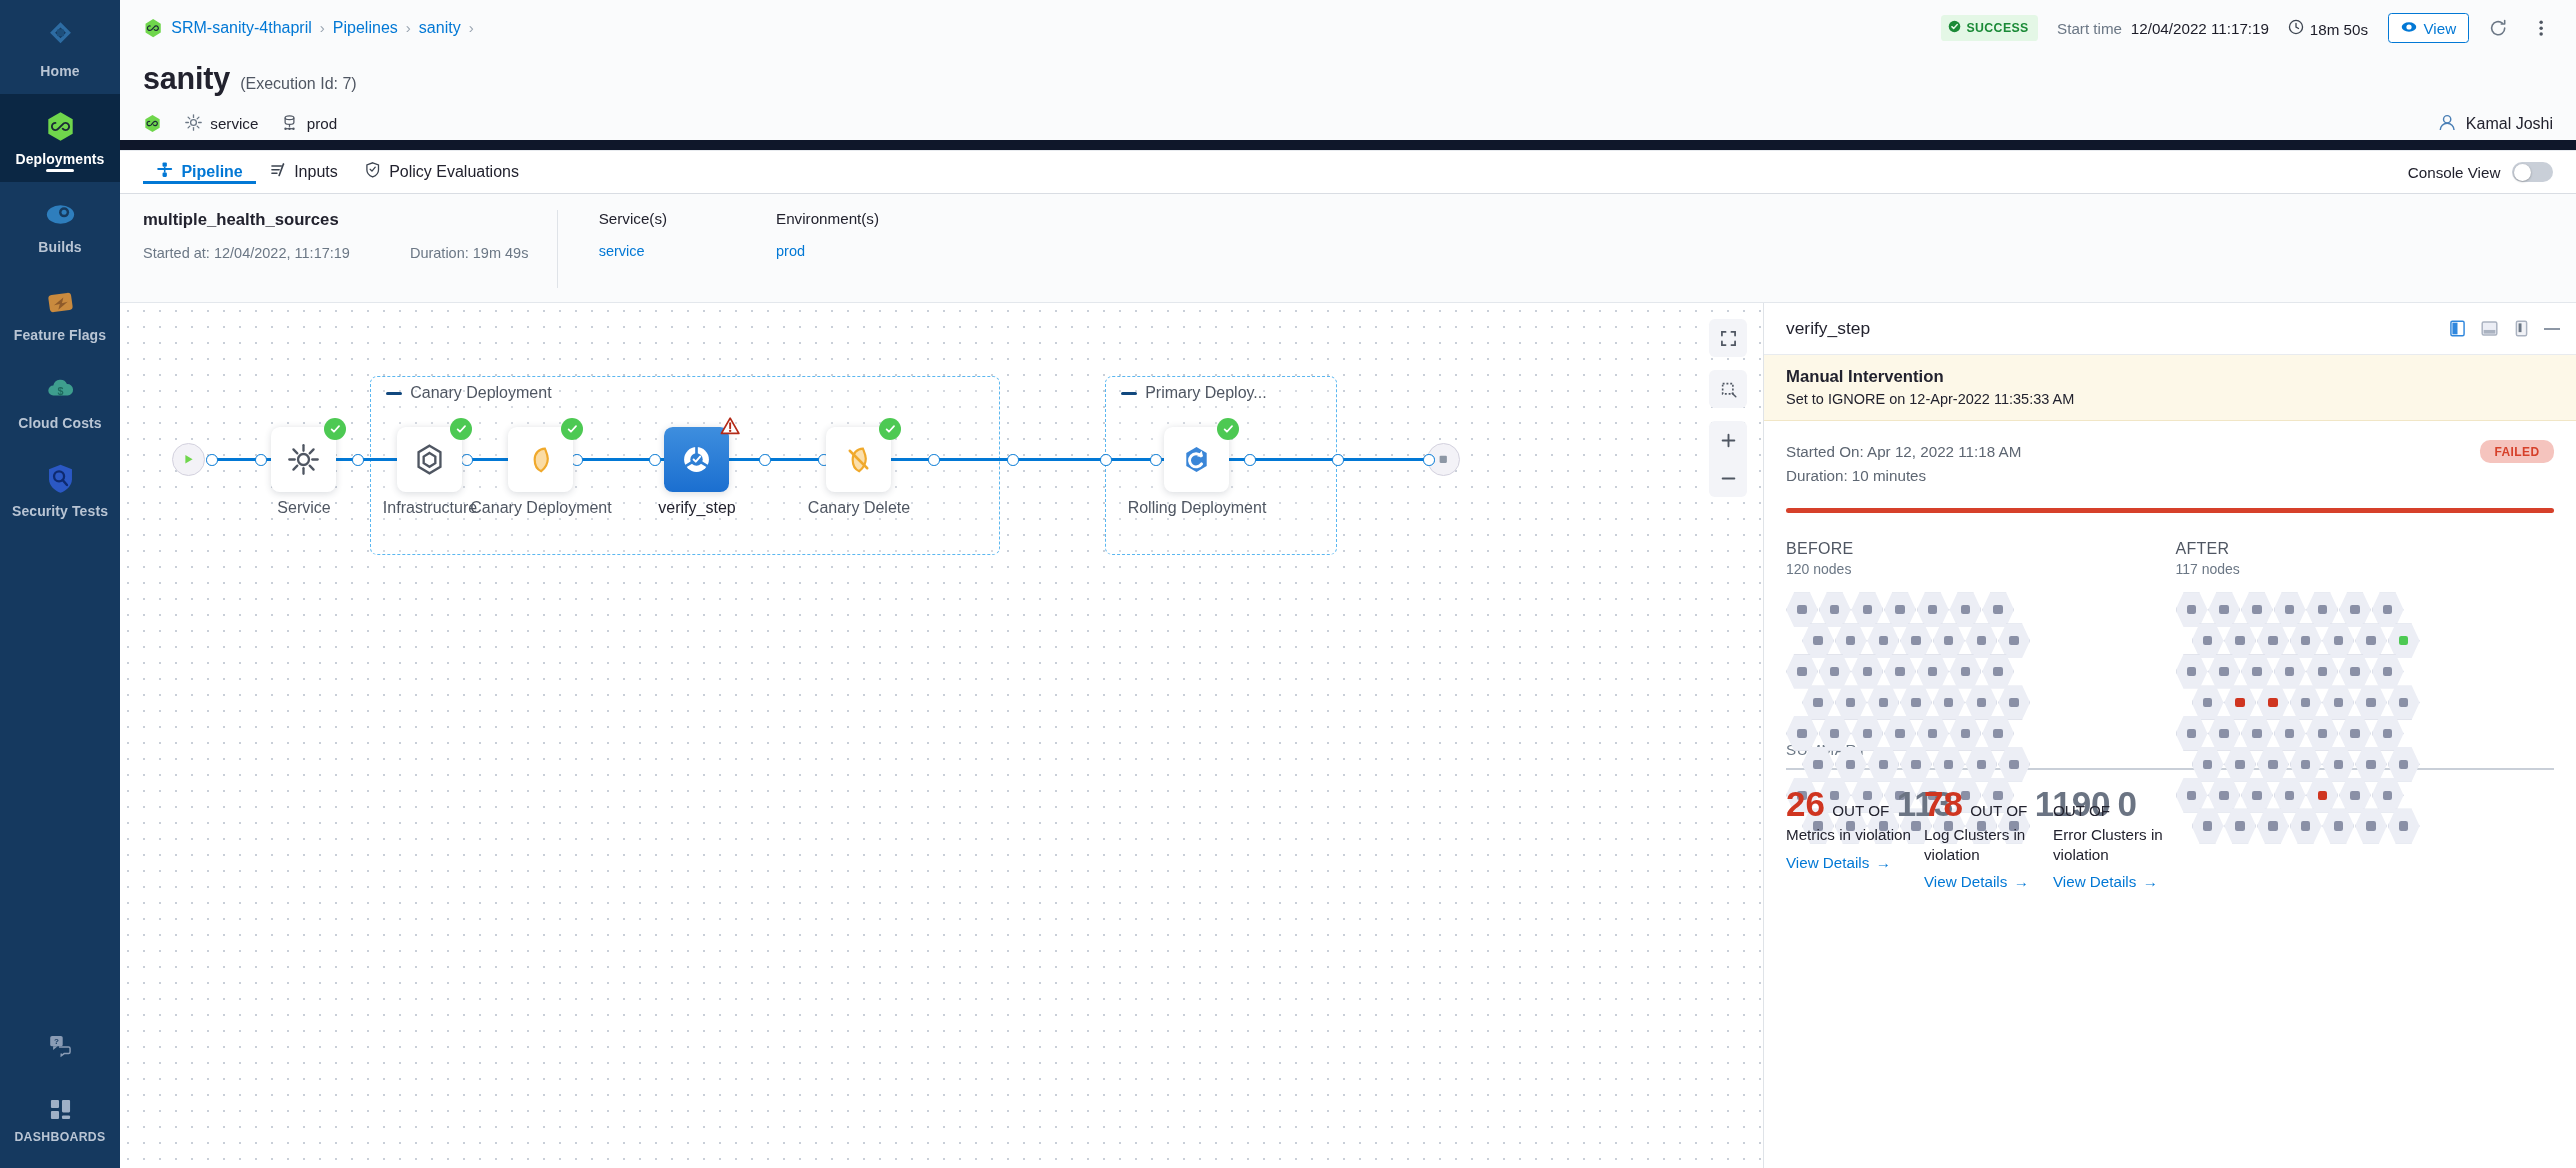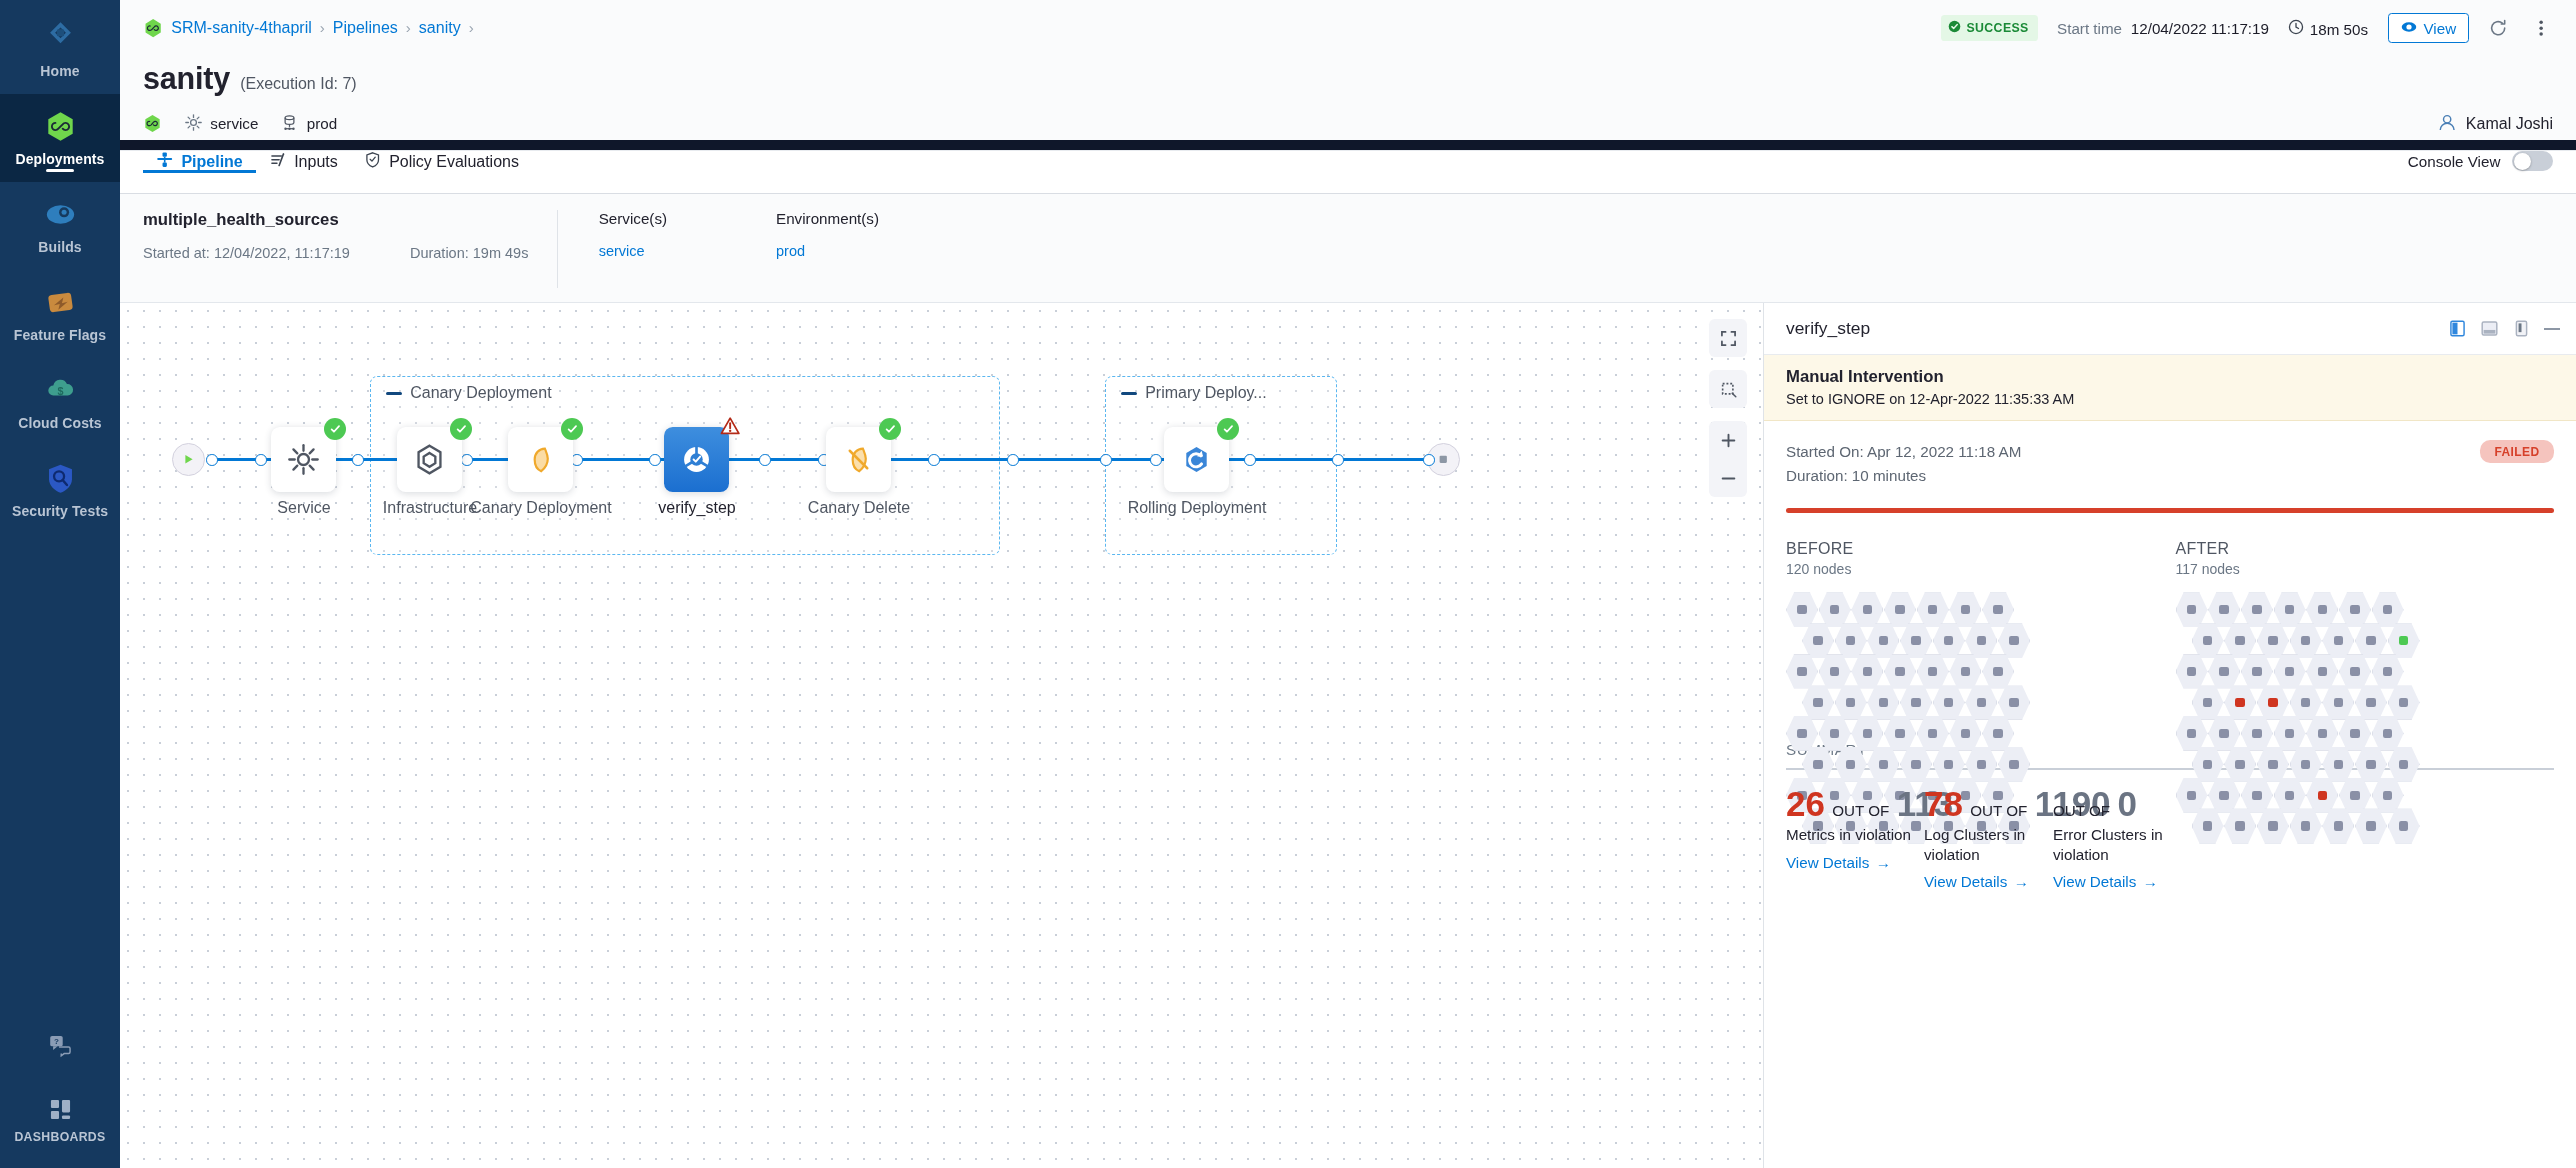--- a/index.html
+++ b/index.html
@@ -83,21 +83,21 @@
   .meta-row { display: flex; align-items: center; gap: 0; margin-top: 11.6px; height: 32px;}
   .meta-chip { display: flex; align-items: center; gap: 7.3px;
                color: #22222e; font-size: 15.2px; margin-right: 22px; }
   .user-box { margin-left: auto; display: flex; align-items: center; gap: 8.7px;
               color: #22222e; font-size: 16px; }
 
   
   .tabbar {
     margin-top: 10.2px; height: 44px; flex: 0 0 44px; background: #fff;
     border-top: 0.7px solid #e8ebef; border-bottom: 0.7px solid #d9dde3;
-    display: flex; align-items: flex-start; padding: 0 23px;
+    display: flex; align-items: center; padding: 0 23px;
   }
   .tab {
     display: flex; align-items: center; gap: 8px; padding: 0 13px;
     font-size: 16px; color: #22222e; cursor: pointer; position: relative;
   }
   .tab.active { color: #0278d5; font-weight: 700; }
   .tab.active::after {
     content:""; position: absolute; left: 0; right: 0; bottom: -0.7px;
     height: 2.9px; background: #0278d5;
   }

